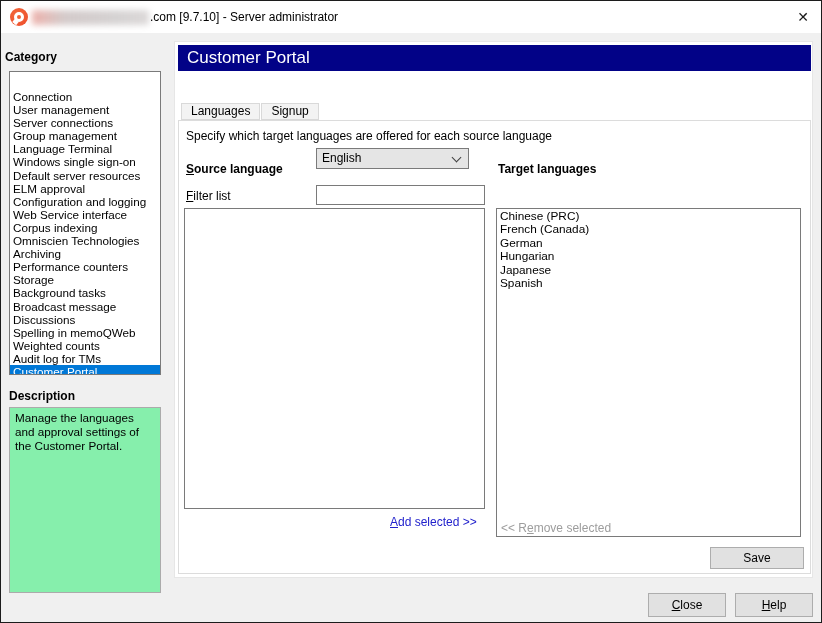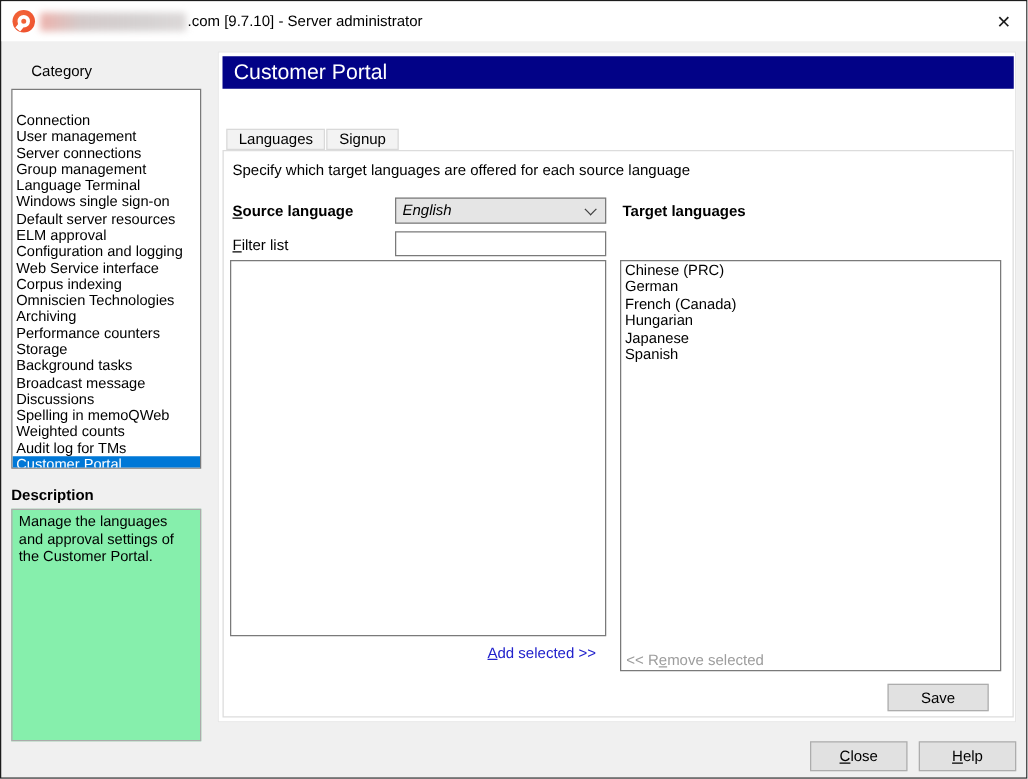--- a/index.html
+++ b/index.html
@@ -14,21 +14,21 @@
           background:radial-gradient(circle at 38% 35%, #f2683a, var(--logo-orange,#ee4b2b)); }
   .logo::after { content:''; position:absolute; inset:4px; border-radius:50%; border:3px solid #fff; box-sizing:border-box; }
   .logo::before { content:''; position:absolute; left:3px; bottom:2px; width:5px; height:4px; background:#fff; transform:rotate(40deg); }
   .redacted { position:absolute; left:31px; top:9px; width:117px; height:15px; border-radius:2px;
     background:linear-gradient(90deg, rgba(226,128,118,.6), rgba(168,150,150,.5) 28%, rgba(178,172,172,.55) 70%, rgba(185,178,178,.5));
     filter:blur(3px); }
   .title-text { position:absolute; left:149px; top:9px; font-size:12px; white-space:nowrap; }
   .close-x { position:absolute; right:9px; top:7px; width:18px; height:18px; text-align:center;
              line-height:18px; font-size:14px; color:#1a1a1a; cursor:pointer; }
   
-  .cat-label  { position:absolute; left:24px; top:49px; font-weight:normal; }
+  .cat-label  { position:absolute; left:4px; top:49px; font-weight:bold; }
   .cat-list   { position:absolute; left:8px; top:70px; width:152px; height:304px; box-sizing:border-box;
                 background:#fff; border:1px solid #7a7a7a; overflow:hidden; padding-top:18px; }
   .cat-item   { height:13.1px; line-height:13.1px; font-size:11.7px; padding:0 3px; white-space:nowrap; cursor:default; }
   .cat-item.selected { background:var(--selection-background,#0078d7); color:#fff; }
   .desc-label { position:absolute; left:8px; top:388px; font-weight:bold; }
   .desc-box   { position:absolute; left:8px; top:406px; width:152px; height:186px; box-sizing:border-box;
                 background:#86efac; border:1px solid #ababab; padding:3px 5px; font-size:11.7px; line-height:14px; }
   
   .main-panel { position:absolute; left:173px; top:40px; width:639px; height:537px; box-sizing:border-box;
                 background:#fff; border:1px solid #e6e6e6; }
@@ -38,39 +38,39 @@
   .tabpage { position:absolute; left:177px; top:119px; width:633px; height:454px; box-sizing:border-box;
              background:#fff; border:1px solid #dcdcdc; }
   .tabstrip { position:absolute; left:180px; top:100px; height:20px; display:flex; align-items:flex-end; z-index:3; }
   .tab { box-sizing:border-box; height:17px; line-height:15px; padding:0 9px; margin-right:1px; margin-bottom:1px;
          background:#f3f3f3; border:1px solid #d9d9d9; cursor:pointer; white-space:nowrap; }
   .tab.active { height:20px; line-height:18px; background:#fff; border-bottom:none; margin-bottom:0; }
   
   .instruction  { position:absolute; left:185px; top:128px; }
   .src-label    { position:absolute; left:185px; top:161px; font-weight:bold; }
   .tgt-label    { position:absolute; left:497px; top:161px; font-weight:bold; }
-  .combo { position:absolute; left:315px; top:157px; width:169px; height:21px; box-sizing:border-box;
-           background:#e5e5e5; border:1px solid #7a7a7a; cursor:default;font-style:italic; }
+  .combo { position:absolute; left:315px; top:147px; width:153px; height:21px; box-sizing:border-box;
+           background:#e5e5e5; border:1px solid #7a7a7a; cursor:default; }
   .combo-value { position:absolute; left:5px; top:0; line-height:19px; }
   .chev { position:absolute; right:8px; top:5px; width:6px; height:6px;
           border-right:1.4px solid #404040; border-bottom:1.4px solid #404040; transform:rotate(45deg); }
   .filter-label { position:absolute; left:185px; top:188px; }
   .filter-input { position:absolute; left:315px; top:184px; width:169px; height:20px; box-sizing:border-box;
                   border:1px solid #7a7a7a; background:#fff; font-family:inherit; font-size:12px; padding:0 4px; outline:none; }
   .listbox { position:absolute; box-sizing:border-box; background:#fff; border:1px solid #7a7a7a;
              overflow:hidden; padding-top:1px; }
   .avail-list  { left:183px; top:207px; width:301px; height:301px; }
   .target-list { left:495px; top:179px; width:305px; height:329px;margin-top:28px; }
   .list-item { height:13.4px; line-height:13.4px; font-size:11.8px; padding:0 3px; white-space:nowrap; cursor:default; }
   .add-link    { position:absolute; left:389px; top:514px; color:var(--link-blue,#2222cc); cursor:pointer; text-decoration:none; }
   .remove-link { position:absolute; left:500px; top:520px; color:var(--disabled-text,#9d9d9d); }
   
   .btn { position:absolute; box-sizing:border-box; background:#e1e1e1; border:1px solid #adadad;
          font-family:inherit; font-size:12px; color:#000; text-align:center; padding:0; cursor:pointer; }
-  .save-btn  { left:709px; top:546px; width:81px; height:22px; }
+  .save-btn  { left:709px; top:546px; width:94px; height:22px; }
   .close-btn { left:647px; top:592px; width:78px; height:24px; }
   .help-btn  { left:734px; top:592px; width:78px; height:24px; }
   u { text-decoration:underline; }
 </style>
 </head>
 <body>
 
 <div class="window">
 
   <div class="titlebar">
@@ -138,22 +138,22 @@
   <div class="filter-label"><u>F</u>ilter list</div>
   <input class="filter-input" type="text" value="" style="">
 
   <div class="listbox avail-list">
     
   </div>
 
   <div class="listbox target-list">
 
   <div class="list-item">Chinese (PRC)</div>
+      <div class="list-item">French (Canada)</div>
       <div class="list-item">German</div>
-      <div class="list-item">French (Canada)</div>
       <div class="list-item">Hungarian</div>
       <div class="list-item">Japanese</div>
       <div class="list-item">Spanish</div>
     </div>
 
   <a class="add-link"><u>A</u>dd selected &gt;&gt;</a>
   <span class="remove-link">&lt;&lt; R<u>e</u>move selected</span>
 
   <button class="btn save-btn">Save</button>
   <button class="btn close-btn"><u>C</u>lose</button>

